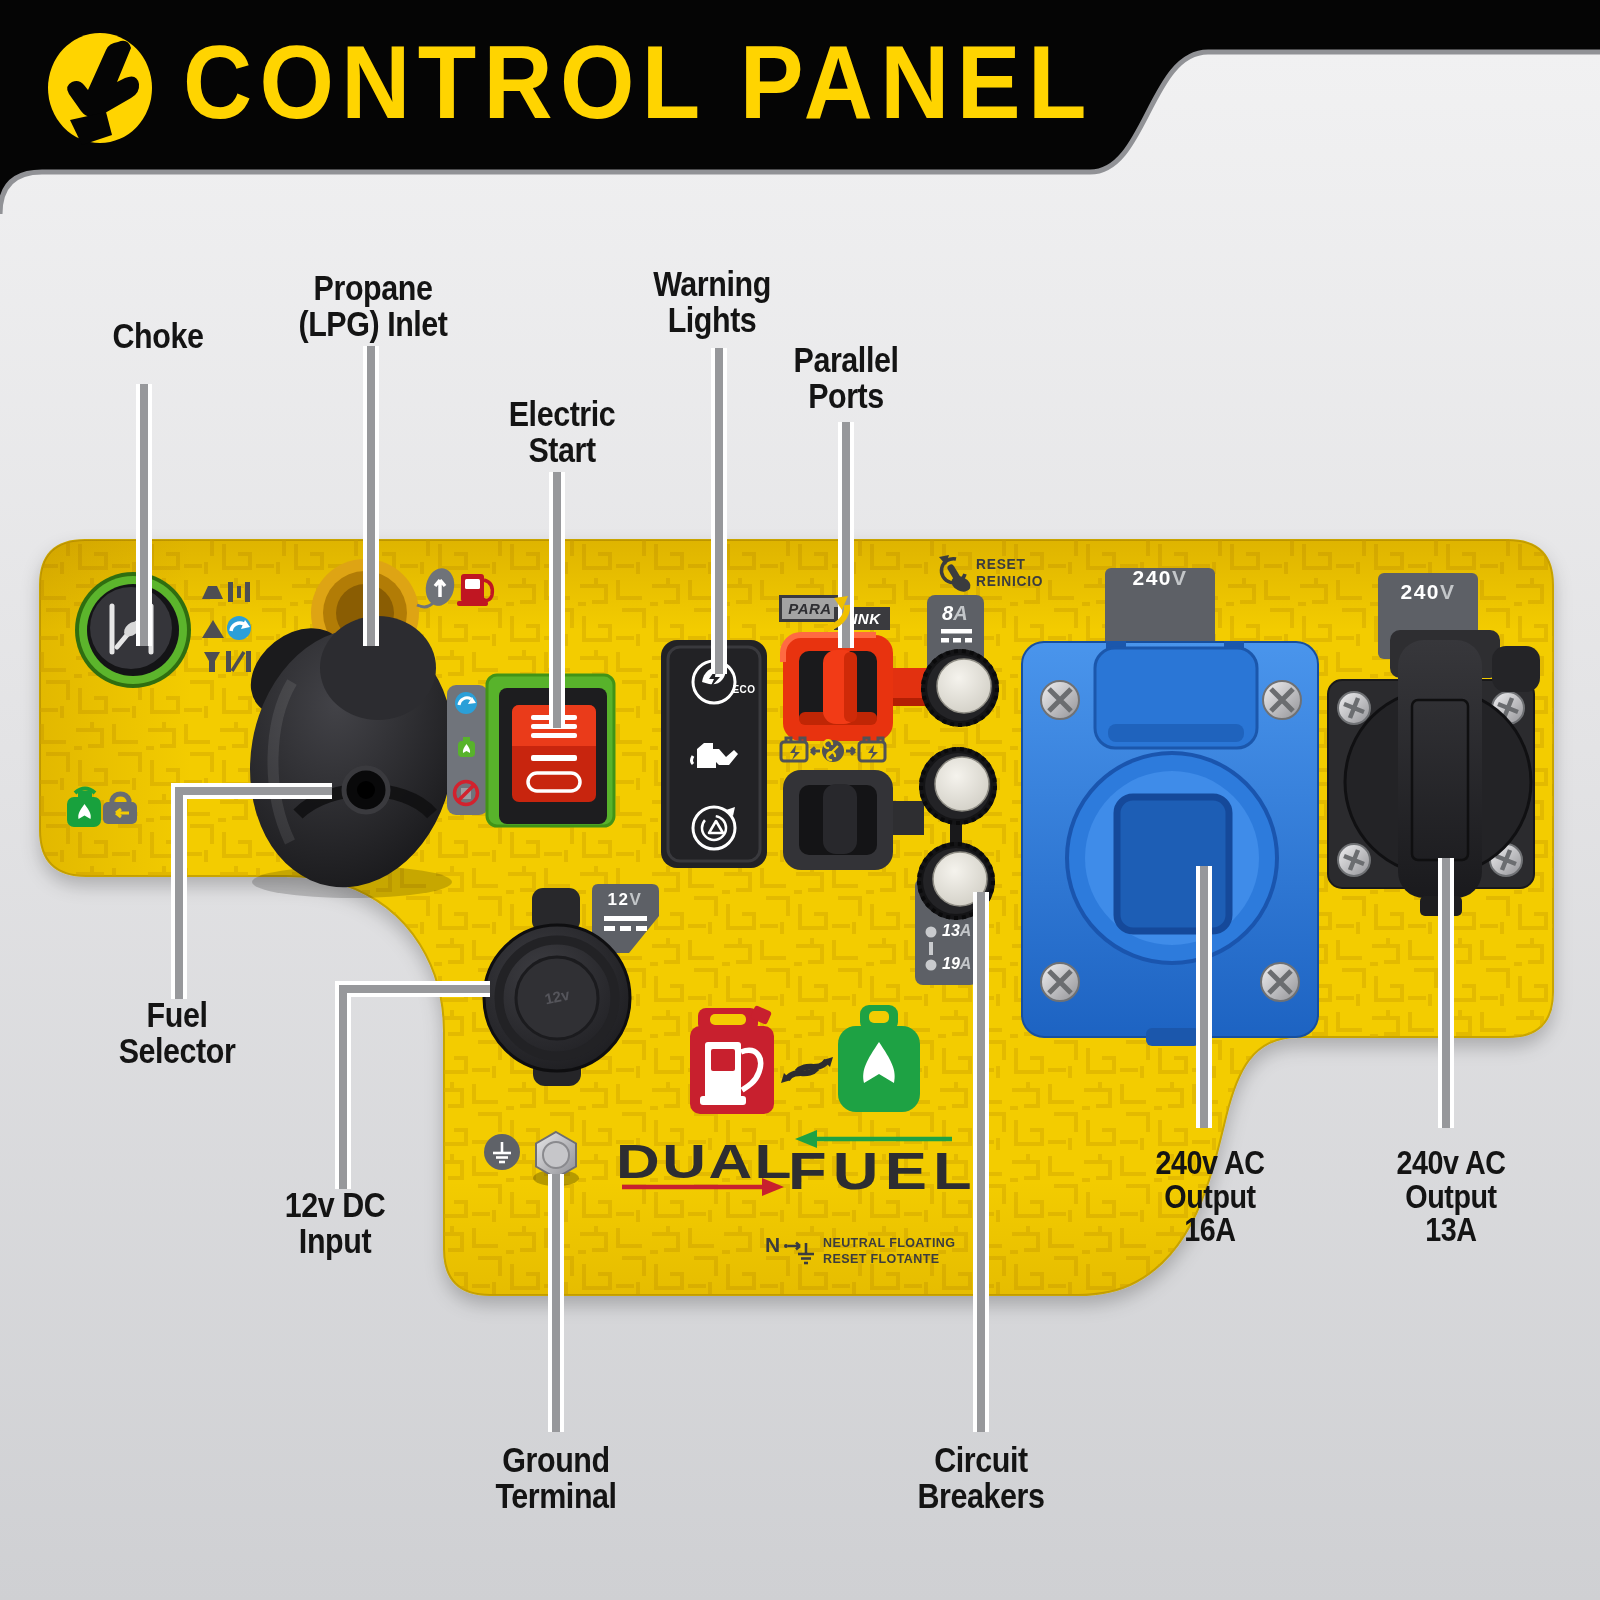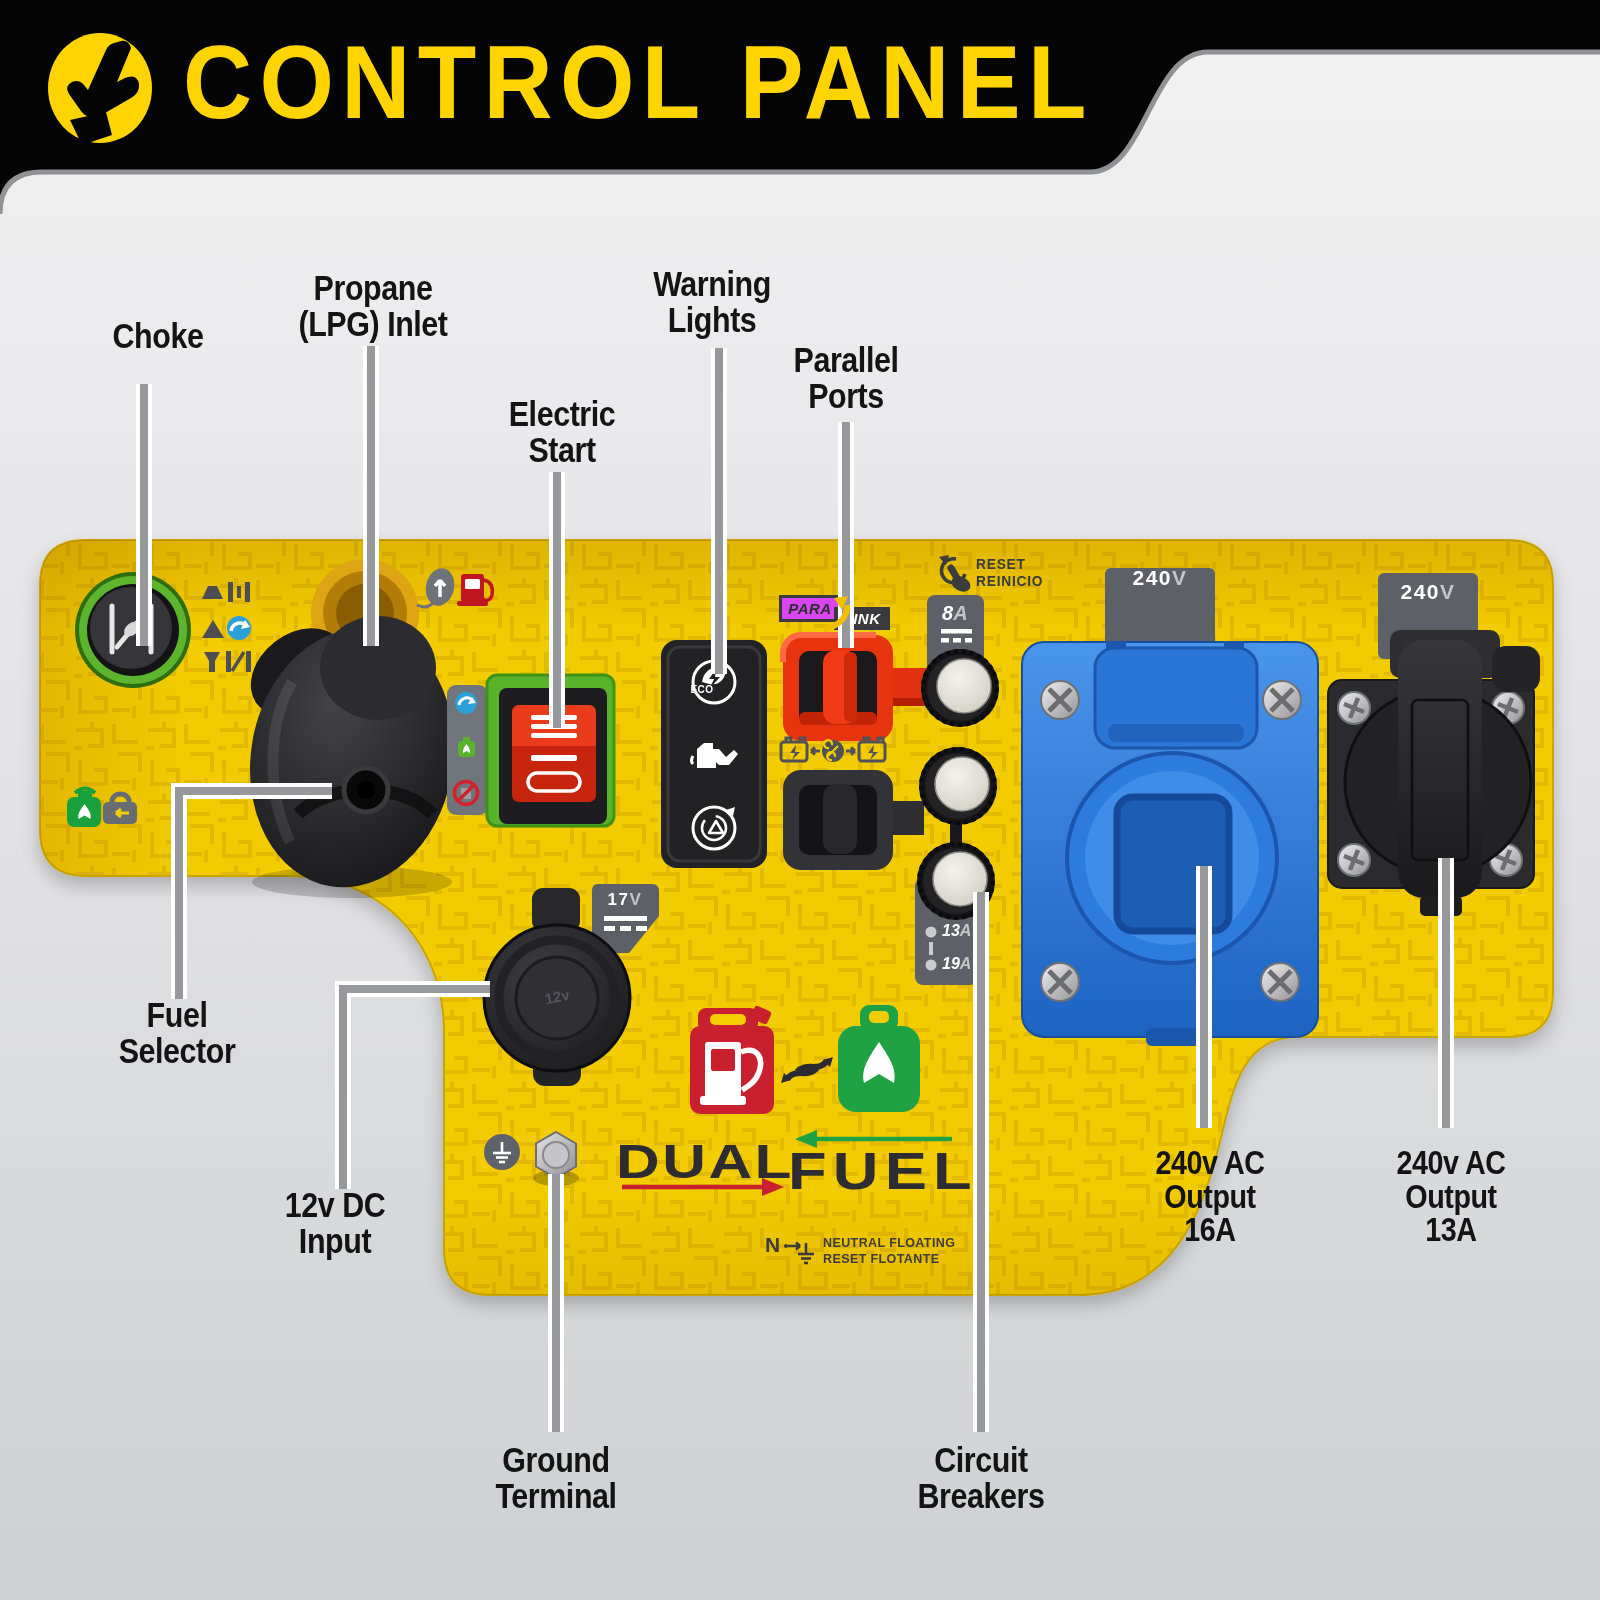--- a/index.html
+++ b/index.html
@@ -7,21 +7,21 @@
   .stage svg.art, .stage svg.lines{position:absolute;left:0;top:0;width:1600px;height:1600px;}
   svg.art{z-index:1;}
   .overlay{position:absolute;left:0;top:0;width:1600px;height:1600px;z-index:2;pointer-events:none;}
   svg.lines{z-index:3;pointer-events:none;}
   .title{position:absolute;left:183px;top:30px;font-weight:bold;font-size:104px;line-height:1;color:#ffd400;letter-spacing:8px;transform:scaleX(.92);transform-origin:left top;white-space:nowrap;}
   .callout{position:absolute;transform:translateX(-50%) scaleX(.87);transform-origin:center top;font-weight:bold;font-size:35px;line-height:1.02;color:#141414;text-align:center;white-space:pre-line;letter-spacing:-0.5px;}
   .callout.small{font-size:33px;}
   .tab240{position:absolute;transform:translateX(-50%);font-weight:bold;font-size:21px;color:#fff;letter-spacing:1.5px;white-space:nowrap;}
   .tab240 .unit, .amps .unit{color:#c3c6c9;font-weight:bold;}
   .amps{position:absolute;font-weight:bold;color:#fff;white-space:nowrap;font-style:italic;}
-  .paralink-para{position:absolute;left:779px;top:595px;width:56px;height:21px;background:#d946ef;border:3px solid #3a3a3e;display:flex;align-items:center;justify-content:center;font-weight:bold;font-style:italic;font-size:15px;color:#2e2e32;letter-spacing:.5px;}
+  .paralink-para{position:absolute;left:779px;top:595px;width:56px;height:21px;background:#a3a3a3;border:3px solid #3a3a3e;display:flex;align-items:center;justify-content:center;font-weight:bold;font-style:italic;font-size:15px;color:#2e2e32;letter-spacing:.5px;}
   .paralink-link{position:absolute;left:834px;top:607px;width:56px;height:23px;background:#3a3a3e;display:flex;align-items:center;justify-content:center;font-weight:bold;font-style:italic;font-size:15px;color:#fff;letter-spacing:.5px;}
   .resettxt{position:absolute;font-weight:bold;font-size:14.5px;color:#3b3c3e;letter-spacing:.8px;transform:scaleX(.95);transform-origin:left top;white-space:nowrap;}
   .eco{position:absolute;transform:translateX(-50%);font-weight:bold;font-size:10px;color:#fff;letter-spacing:.5px;}
   .logo-dual{position:absolute;left:616px;top:1138px;font-weight:bold;font-size:48px;line-height:1;color:#2d2d31;letter-spacing:2px;transform:scaleX(1.26);transform-origin:left top;}
   .logo-fuel{position:absolute;left:788px;top:1146px;font-weight:bold;font-size:51px;line-height:1;color:#2d2d31;letter-spacing:5px;transform:scaleX(1.24);transform-origin:left top;}
   .neutral-n{position:absolute;left:765px;top:1233px;font-weight:bold;font-size:21px;color:#3b3c3e;}
   .neutral-l{position:absolute;left:823px;font-weight:bold;font-size:12.5px;color:#3b3c3e;letter-spacing:.4px;white-space:nowrap;}
   .socket12txt{position:absolute;left:557px;top:988px;transform:translateX(-50%) rotate(-12deg);font-weight:bold;font-size:15px;color:#55555b;}
 </style>
 </head>
@@ -443,23 +443,23 @@
 
   <div class="resettxt" style="left:976px;top:556px">RESET</div>
   <div class="resettxt" style="left:976px;top:573px">REINICIO</div>
 
   <div class="amps" style="left:942px;top:602px;font-size:20px"><span>8</span><span class="unit">A</span></div>
   <div class="amps" style="left:942px;top:922px;font-size:16px"><span>13</span><span class="unit">A</span></div>
   <div class="amps" style="left:942px;top:955px;font-size:16px"><span>19</span><span class="unit">A</span></div>
 
   <div class="tab240" style="left:1160px;top:566px"><span>240</span><span class="unit">V</span></div>
   <div class="tab240" style="left:1428px;top:580px"><span>240</span><span class="unit">V</span></div>
-  <div class="tab240" style="left:625px;top:890px;font-size:17px"><span>17</span><span class="unit">V</span></div>
-
-  <div class="eco" style="left:702px;top:684px">ECO</div>
+  <div class="tab240" style="left:625px;top:890px;font-size:17px"><span>12</span><span class="unit">V</span></div>
+
+  <div class="eco" style="left:744px;top:684px">ECO</div>
   <div class="socket12txt">12v</div>
 
   <div class="logo-dual">DUAL</div>
   <div class="logo-fuel">FUEL</div>
   <div class="neutral-n">N</div>
   <div class="neutral-l" style="top:1236px">NEUTRAL FLOATING</div>
   <div class="neutral-l" style="top:1252px">RESET FLOTANTE</div>
 </div>
 
 <svg class="lines" viewBox="0 0 1600 1600">

